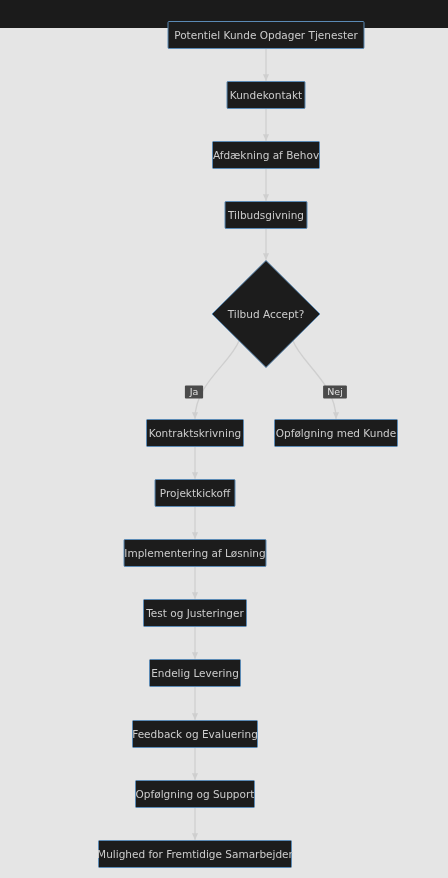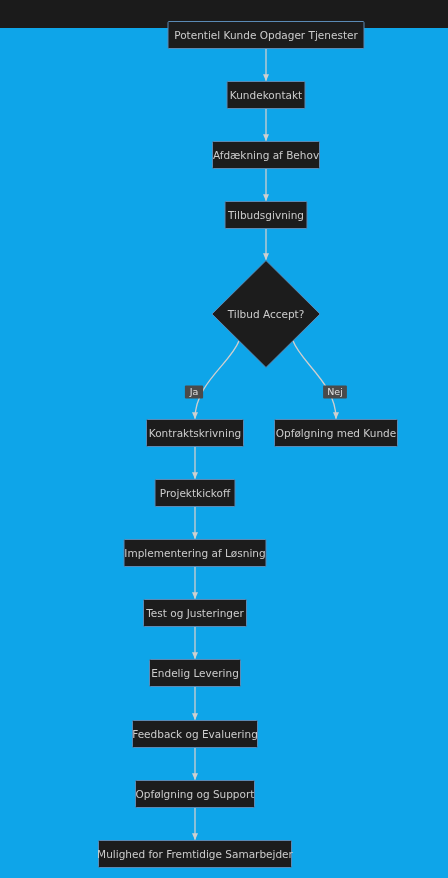--- a/index.html
+++ b/index.html
@@ -10,21 +10,21 @@
   body {
     width: 448px;
     height: 878px;
     overflow: hidden;
     font-family: "DejaVu Sans", sans-serif;
   }
   #flowchart-root {
     position: relative;
     width: 448px;
     height: 878px;
-    background: #0ea5e9;
+    background: #e5e5e5;
   }
   #top-band {
     position: absolute;
     left: 0; top: 0;
     width: 448px; height: 28px;
     background: #1b1b1b;
   }
   svg#flow-svg {
     position: absolute;
     left: 0; top: 0;

